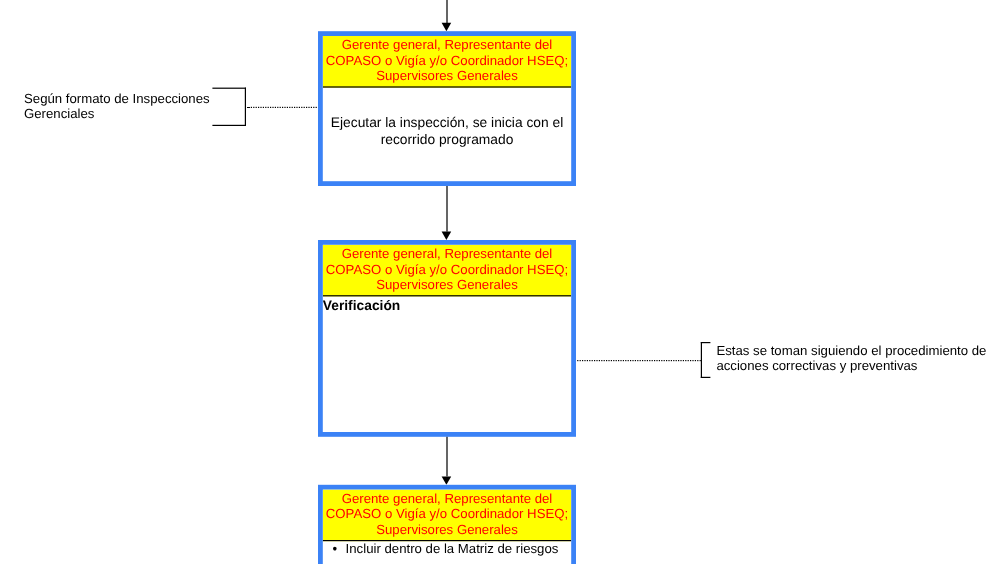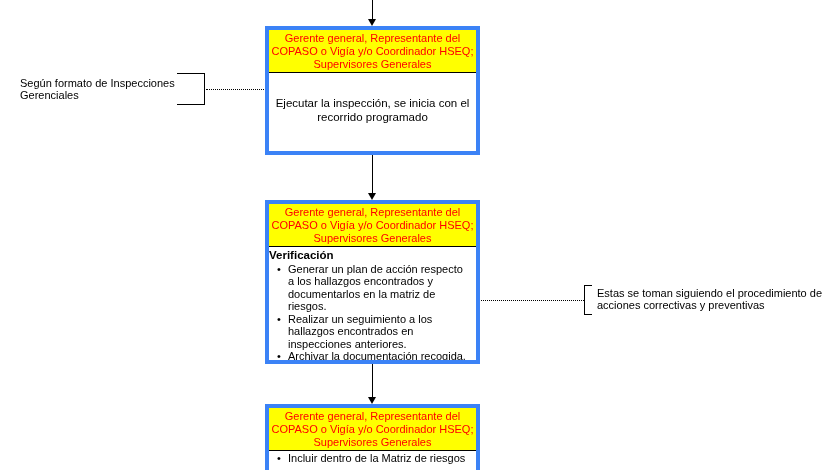--- a/index.html
+++ b/index.html
@@ -127,25 +127,20 @@
   <div class="bracket-open-left" style="left:177px; top:73px; width:28px; height:32px;"></div>
   <div class="dotted" style="left:206px; top:89px; width:58px;"></div>
 
   <div class="vline" style="left:372px; top:155px; height:38px;"></div>
   <div class="arrowhead" style="left:368px; top:193px;"></div>
 
   <div class="node" style="left:265px; top:200px; height:164px;">
     <div class="node-header">Gerente general, Representante del COPASO o Vigía y/o Coordinador HSEQ; Supervisores Generales</div>
     <div class="node-body">
       <div class="node-title">Verificación</div>
-      <ul class="bullets">
-        <li>Generar un plan de acción respecto a los hallazgos encontrados y documentarlos en la matriz de riesgos.</li>
-        <li>Realizar un seguimiento a los hallazgos encontrados en inspecciones anteriores.</li>
-        <li>Archivar la documentación recogida.</li>
-      </ul>
     </div>
   </div>
 
   <div class="dotted" style="left:481px; top:300px; width:103px;"></div>
   <div class="bracket-open-right" style="left:584px; top:285px; width:8px; height:30px;"></div>
   <div class="note" style="left:597px; top:287px; width:250px;">Estas se toman siguiendo el procedimiento de acciones correctivas y preventivas</div>
 
   <div class="vline" style="left:372px; top:364px; height:33px;"></div>
   <div class="arrowhead" style="left:368px; top:397px;"></div>
 

